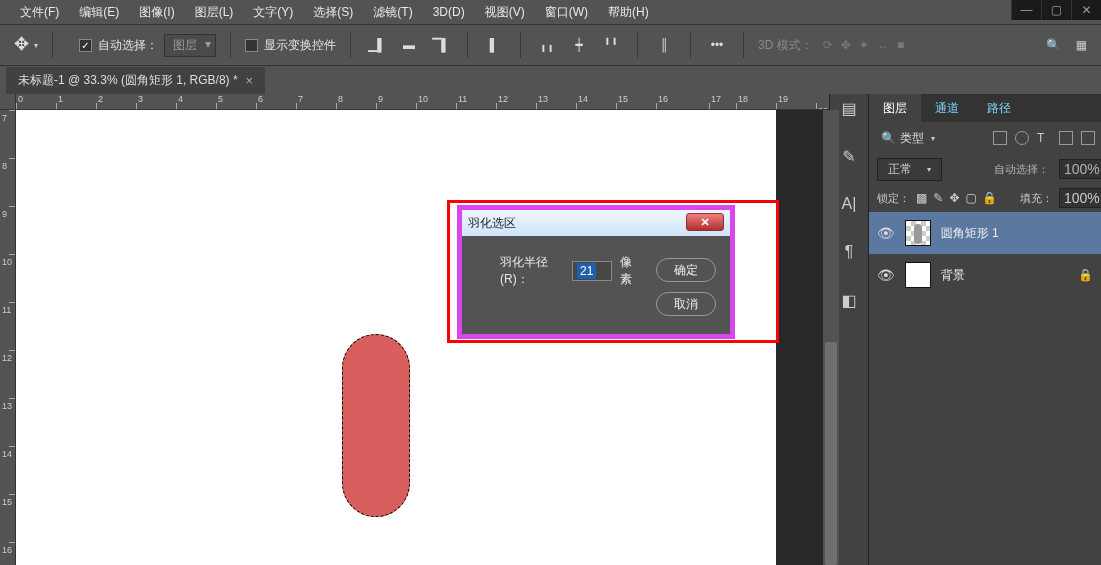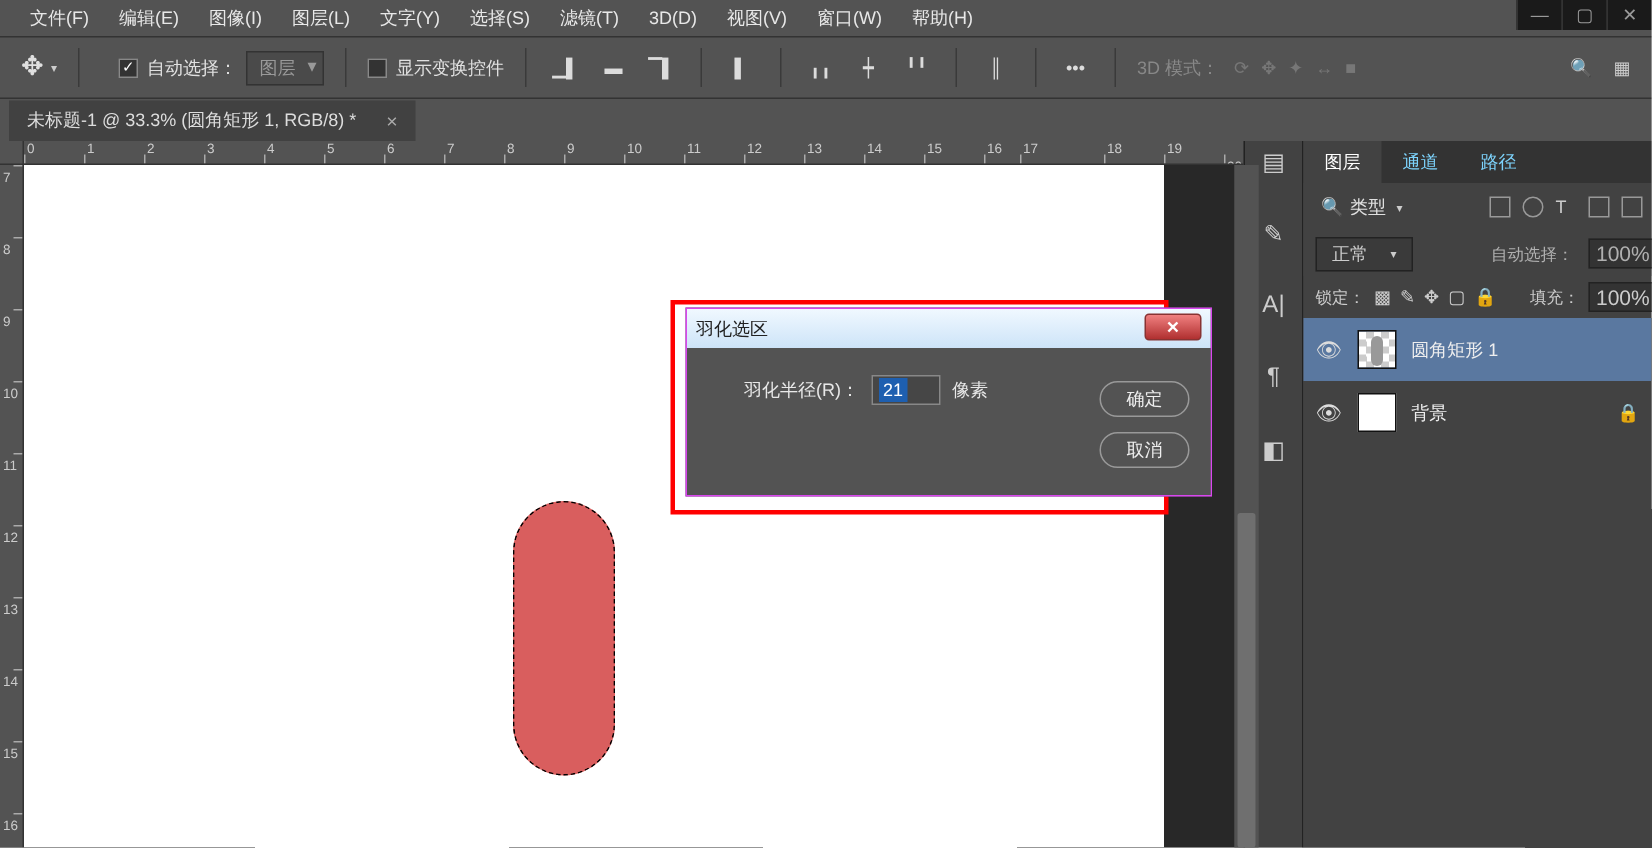--- a/index.html
+++ b/index.html
@@ -19,21 +19,21 @@
 .dropdown-chevron { margin-left: 3px; font-size: 8px; color: #ccc; }
 .checkbox { width: 13px; height: 13px; border: 1px solid #888; background: #333; display: inline-flex; align-items: center; justify-content: center; }
 .checkbox.checked::after { content: '✓'; color: #fff; font-size: 10px; }
 .layer-select { border: 1px solid #333; background: #4a4a4a; padding: 2px 18px 2px 8px; color: #999; position: relative; }
 .layer-select::after { content: '▾'; position: absolute; right: 4px; }
 .icon-btn { width: 24px; height: 24px; display: flex; align-items: center; justify-content: center; color: #dcdcdc; }
 .align-group { display: flex; gap: 8px; }
 
 
 .doc-tab { height: 28px; background: #535353; display: flex; align-items: center; padding-left: 6px; }
-.doc-tab .tab { background: #414141; padding: 5px 12px; color: #ddd; display: flex; align-items: center; gap: 20px; font-size: 12px; }
+.doc-tab .tab { background: #414141; padding: 5px 12px; color: #ddd; display: flex; align-items: center; gap: 8px; font-size: 12px; }
 .doc-tab .tab .x { color: #aaa; font-size: 13px; }
 
 
 .main-area { position: relative; height: 471px; display: flex; }
 .canvas-area { flex: 1; position: relative; background: #282828; overflow: hidden; }
 .ruler-h { position: absolute; top: 0; left: 16px; right: 0; height: 16px; background: #535353; border-bottom: 1px solid #333; overflow: hidden; }
 .ruler-v { position: absolute; top: 16px; left: 0; bottom: 0; width: 16px; background: #535353; border-right: 1px solid #333; overflow: hidden; }
 .ruler-corner { position: absolute; top: 0; left: 0; width: 16px; height: 16px; background: #535353; border-right: 1px solid #333; border-bottom: 1px solid #333; }
 .ruler-h .tick { position: absolute; top: 0; bottom: 0; display: flex; flex-direction: column; }
 .ruler-h .tick span { font-size: 9px; color: #ccc; padding-left: 2px; }
@@ -74,21 +74,21 @@
 .layer.selected { background: #5a78a0; }
 .layer .eye { font-size: 14px; color: #ddd; }
 .layer .thumb { width: 26px; height: 26px; background: #fff; border: 1px solid #111; position: relative; }
 .layer .thumb.checker { background: repeating-conic-gradient(#ccc 0 25%, #fff 0 50%) 0 0/10px 10px; }
 .layer .thumb .mini-shape { position:absolute; left:8px; top:3px; width:8px; height:20px; border-radius:4px; background:#999; }
 .layer .name { color: #eee; }
 .layer .lock { margin-left: auto; color: #ccc; }
 
 
 .highlight-box { position: absolute; top: 200px; left: 447px; width: 332px; height: 143px; border: 3px solid #ff0000; }
-.dialog { position: absolute; top: 205px; left: 457px; width: 351px; background: #535353; border: 1px solid #d946ef; font-size: 12px; }
+.dialog { position: absolute; top: 205px; left: 457px; width: 278px; background: #535353; border: 5px solid #d946ef; font-size: 12px; }
 .dialog-title { height: 26px; background: linear-gradient(#f0f8ff, #cde4f8); color: #222; display: flex; align-items: center; padding: 0 6px; position: relative; }
 .dialog-title .close { position: absolute; right: 6px; top: 3px; width: 38px; height: 18px; background: linear-gradient(#f08080, #b03030); border: 1px solid #833; border-radius: 3px; display: flex; align-items: center; justify-content: center; color: #fff; font-size: 11px; font-weight:bold; }
 .dialog-body { padding: 18px 14px; display: flex; gap: 16px; background:#535353; }
 .dialog-fields { flex: 1; }
 .dialog-row { display: flex; align-items: center; gap: 8px; margin-bottom: 14px; color: #e8e8e8; }
 .dialog-row.first { justify-content: flex-start; padding-left: 24px; }
 .dialog-row .sel { background: #1e5fb0; color: #fff; padding: 1px 3px; }
 .dialog-row .cb { width: 13px; height: 13px; border: 1px solid #888; background: #3a3a3a; margin-right:4px; }
 .dialog-btns { display: flex; flex-direction: column; gap: 10px; padding-top: 4px; }
 .dialog-btns button { width: 60px; height: 24px; background: #535353; border: 1px solid #999; border-radius: 12px; color: #eee; font-size: 12px; }
@@ -221,21 +221,21 @@
         </div>
         <div class="tick" style="left: 560px;">
           <span>14</span>
         </div>
         <div class="tick" style="left: 600px;">
           <span>15</span>
         </div>
         <div class="tick" style="left: 640px;">
           <span>16</span>
         </div>
-        <div class="tick" style="left: 664px;">
+        <div class="tick" style="left: 693px;">
           <span>17</span>
         </div>
         <div class="tick" style="left: 720px;">
           <span>18</span>
         </div>
         <div class="tick" style="left: 760px;">
           <span>19</span>
         </div>
         <div class="tick" style="left: 800px; margin-top: 12px;">
           <span>20</span>

